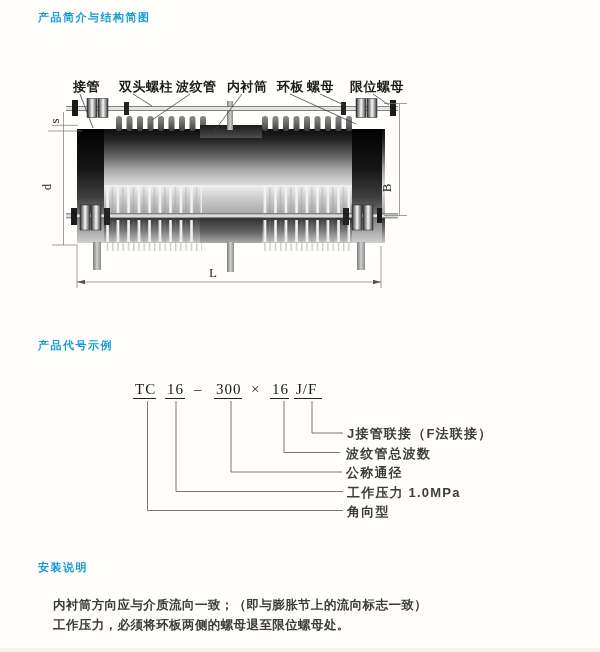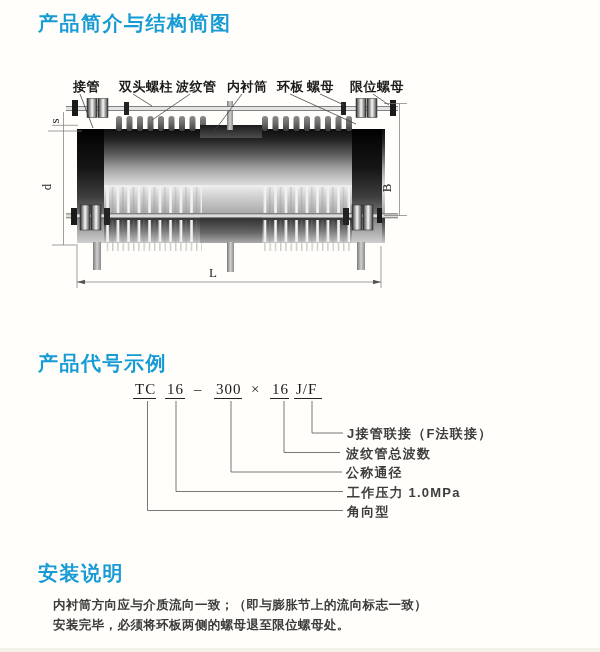--- a/index.html
+++ b/index.html
@@ -1,21 +1,21 @@
 <!DOCTYPE html>
 <html><head>
 <meta charset="utf-8">
 <style>
   html,body{margin:0;padding:0;}
   body{font-family:"Liberation Sans",sans-serif;}
   .page{position:relative;width:600px;height:652px;background:#fffefb;overflow:hidden;}
-  .sec-title{position:absolute;left:38px;color:#169bd5;font-size:20px;font-weight:bold;
+  .sec-title{position:absolute;left:38px;color:#169bd5;font-size:11px;font-weight:bold;
              letter-spacing:1.5px;font-family:"Liberation Sans",sans-serif;}
   #t1{top:10px;}
-  #t2{top:350px;}
+  #t2{top:338px;}
   #t3{top:560px;}
   .diagram-svg{position:absolute;left:40px;top:70px;}
   .code-svg{position:absolute;left:125px;top:375px;}
   .install{position:absolute;left:53px;top:596px;width:520px;color:#3b3b3b;
            font-size:12.5px;font-weight:700;letter-spacing:0.4px;line-height:19.5px;}
   .bottom-strip{position:absolute;left:0;bottom:0;width:600px;height:4px;background:#f2f1ea;}
   
   .dlabel{font-family:"Liberation Sans",sans-serif;font-size:13px;font-weight:bold;
           fill:#1b1b1b;letter-spacing:0.5px;}
   .dimletter{font-family:"Liberation Serif",serif;font-size:13px;fill:#222;}
@@ -251,17 +251,17 @@
       <text x="346" y="477" class="callout">公称通径</text>
       <text x="347" y="496.5" class="callout">工作压力 1.0MPa</text>
       <text x="347" y="515.5" class="callout">角向型</text>
     </g>
   </svg>
 
   <div class="sec-title" id="t3">安装说明</div>
 
   <div class="install">
     <div>内衬筒方向应与介质流向一致；（即与膨胀节上的流向标志一致）</div>
-    <div>安装完毕，必须将环板两侧的螺母退至限位螺母处。</div>
+    <div>工作压力，必须将环板两侧的螺母退至限位螺母处。</div>
   </div>
 
   <div class="bottom-strip"></div>
 </div>
 
 </body></html>

